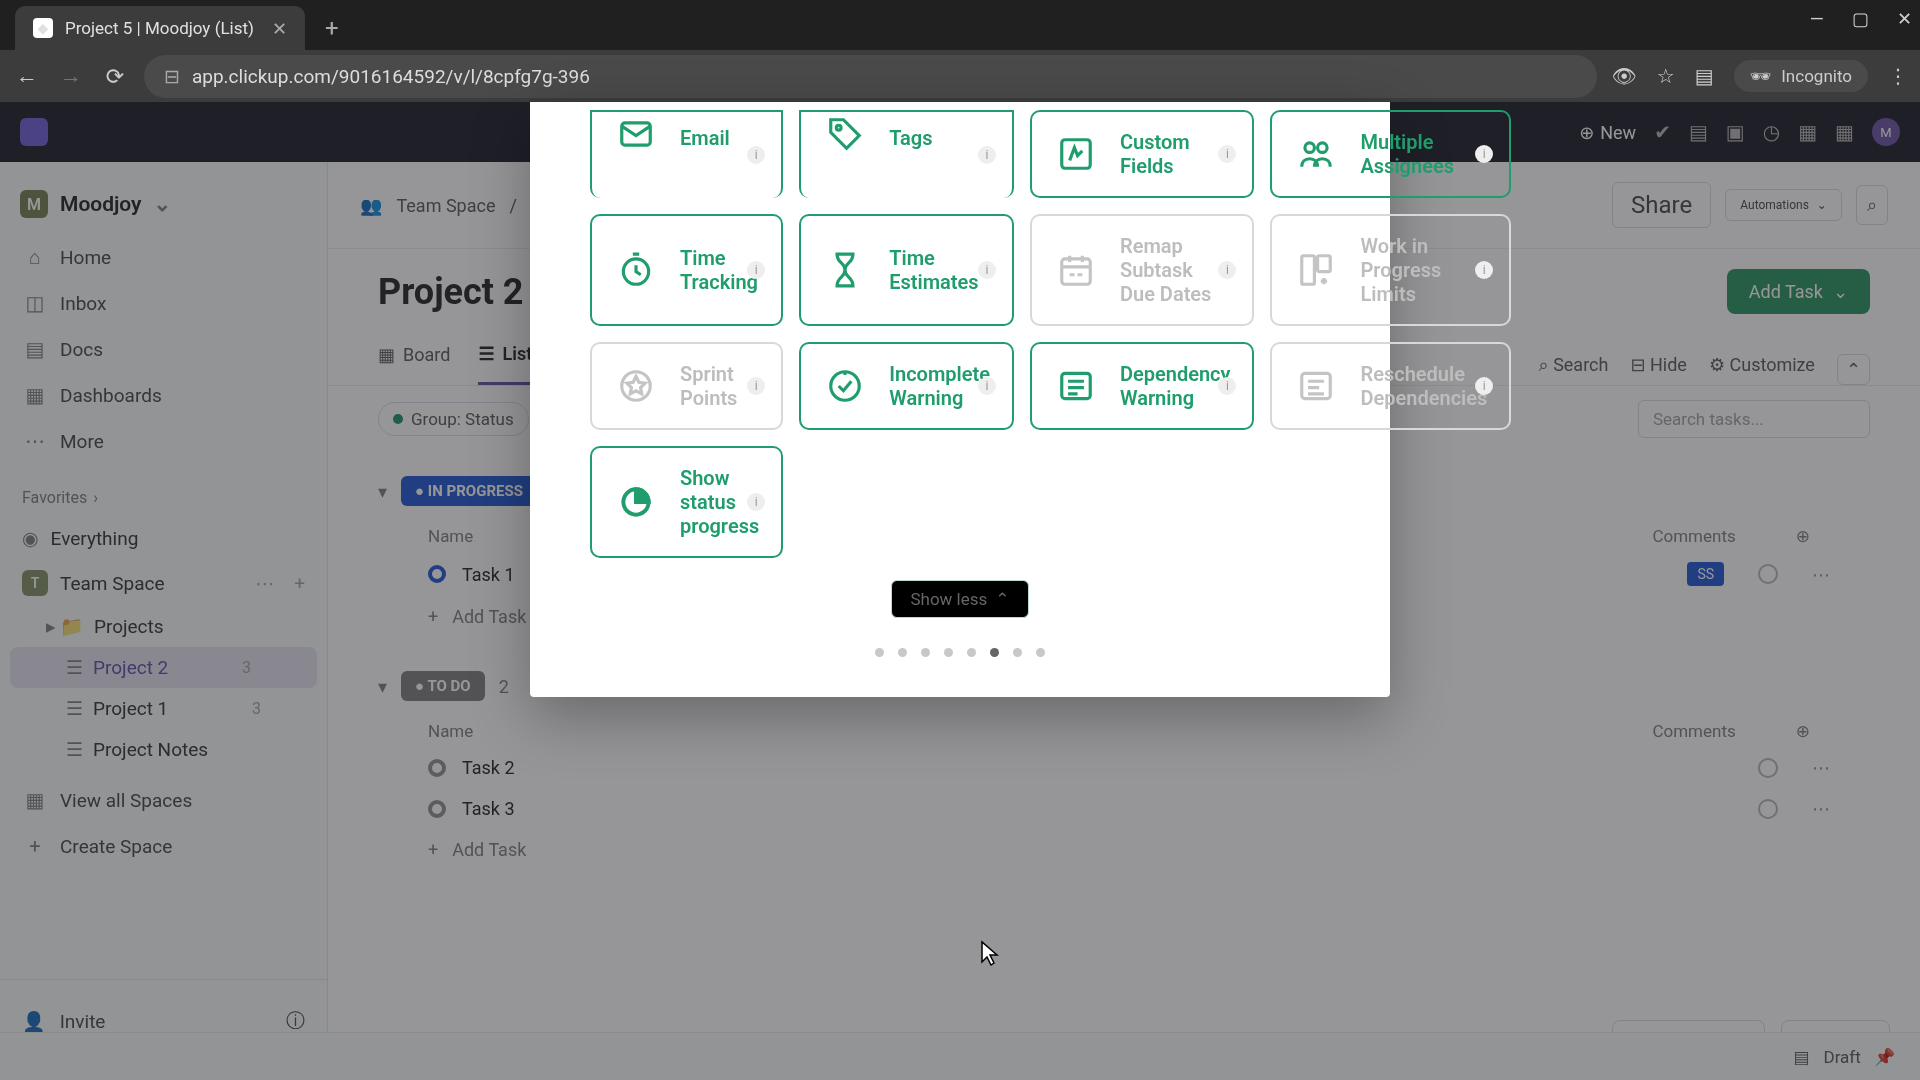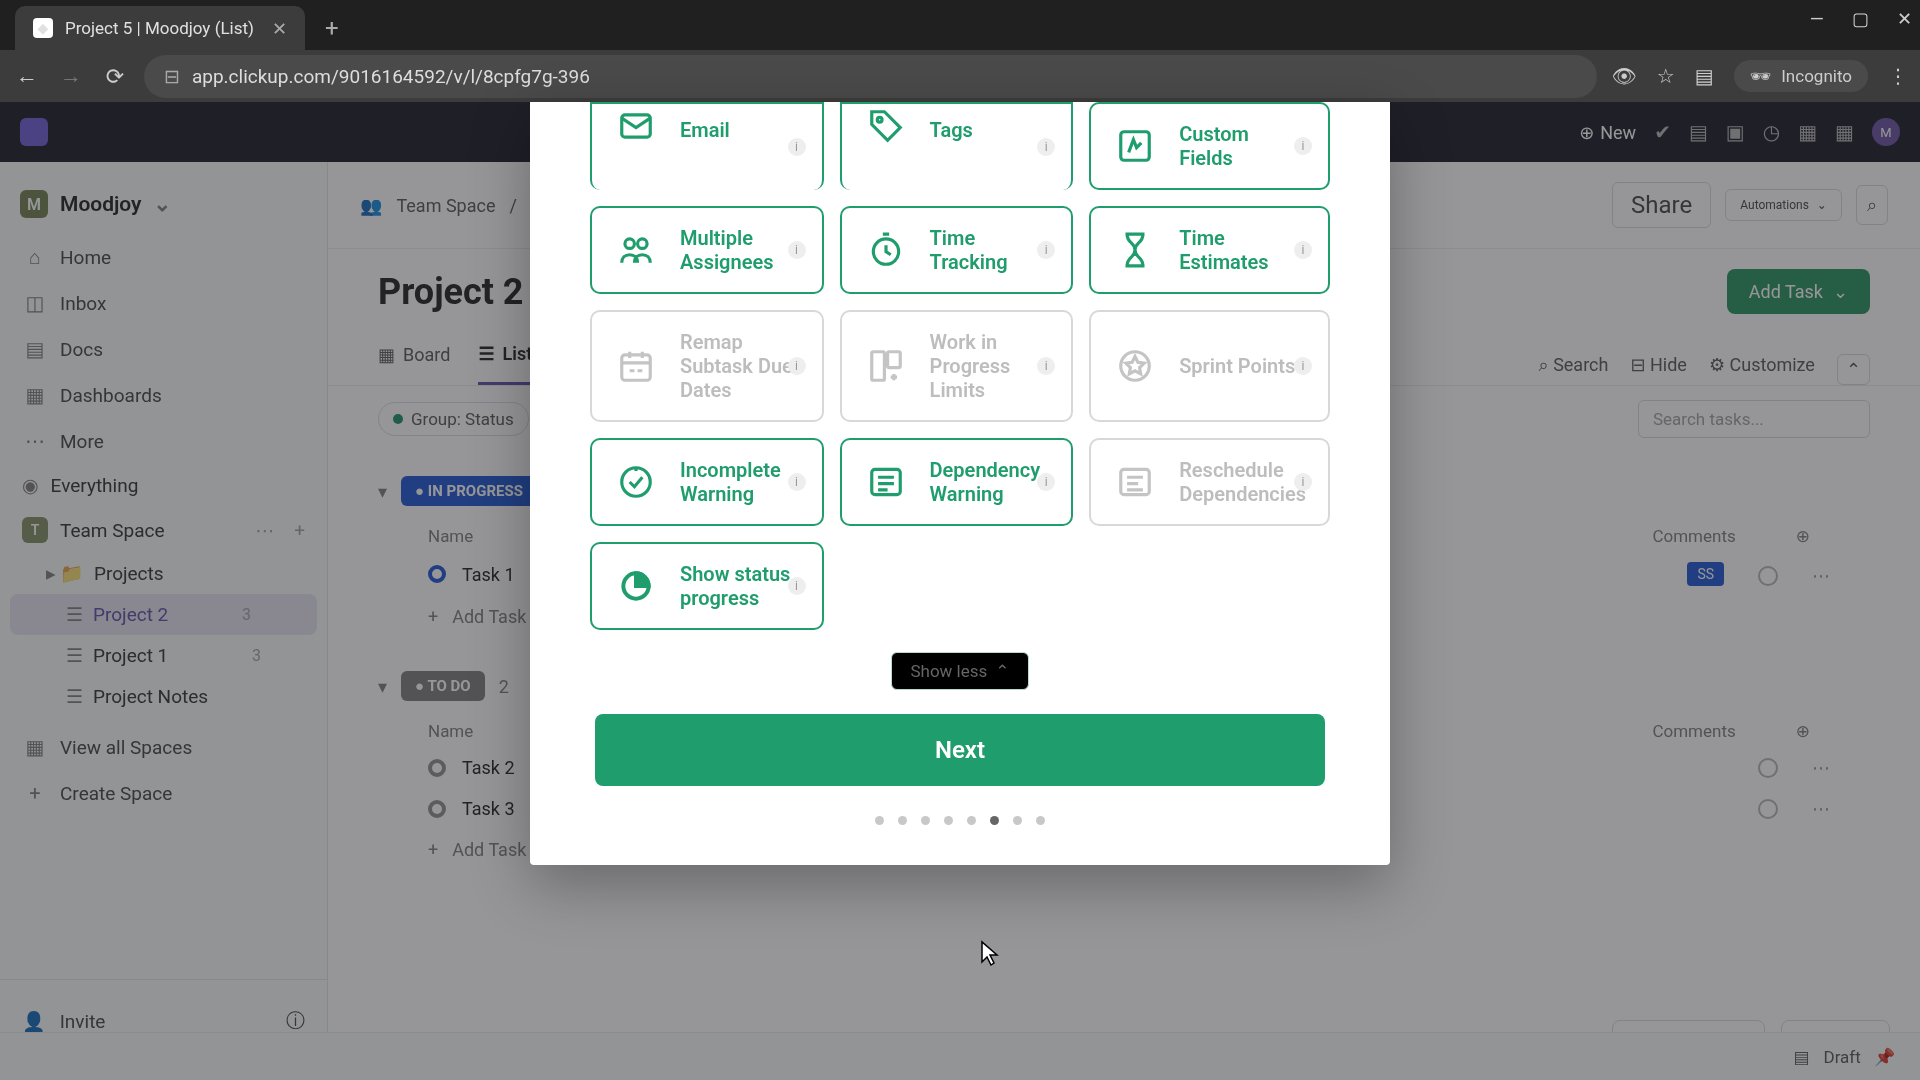--- a/index.html
+++ b/index.html
@@ -63,33 +63,33 @@
 .group-header {display:flex;align-items:center;gap:14px;padding:14px 0;}
 .status-pill {padding:6px 14px;border-radius:6px;font-size:15px;font-weight:700;color:#fff;}
 .status-pill.progress {background:#2563eb;}
 .status-pill.todo {background:#888;}
 .group-count {color:#888;font-size:18px;}
 .columns-row {display:flex;padding:6px 0 6px 50px;color:#888;font-size:17px;gap:40px;}
 .col-name {width:560px;}
 .task-row {display:flex;align-items:center;gap:16px;padding:10px 0 10px 50px;font-size:18px;color:#333;}
 .task-circle {width:18px;height:18px;border-radius:50%;border:4px solid #2563eb;}
 .task-circle.todo {border-color:#999;}
-.task-actions {margin-left:auto;display:flex;gap:34px;color:#999;align-items:flex-end;padding-right:40px;}
+.task-actions {margin-left:auto;display:flex;gap:34px;color:#999;align-items:center;padding-right:40px;}
 .comment-bubble {width:20px;height:20px;border:2px solid #bbb;border-radius:50%;}
 .add-task-row {display:flex;gap:14px;padding:10px 0 10px 50px;color:#888;font-size:18px;}
 .bottom-pills {position:absolute;right:30px;bottom:18px;display:flex;gap:16px;}
 .pill-btn {border:1px solid #ddd;border-radius:8px;padding:10px 18px;font-size:17px;color:#555;display:flex;gap:8px;align-items:center;background:#fff;}
 .draft-row {position:absolute;left:0;right:0;bottom:0;height:48px;border-top:1px solid #eee;display:flex;align-items:center;padding:0 24px;color:#666;font-size:17px;gap:10px; background:#fafbfc;}
 .draft-right {margin-left:auto;display:flex;gap:14px;align-items:center;}
 
 
 .overlay { position: absolute; top: 102px; left: 0; right: 0; bottom: 0; background: rgba(30,30,40,0.22); }
 .modal { position: absolute; top: 102px; left: 50%; transform: translateX(-50%); width: 860px; background: #fff; border-radius: 0 0 4px 4px; box-shadow: 0 20px 60px rgba(0,0,0,0.3); padding-bottom: 40px;}
 .modal-inner {padding: 0 60px;}
-.feature-grid { display: grid; grid-template-columns: 1fr 1fr 1fr; gap: 16px; padding-top: 0; }
+.feature-grid { display: grid; grid-template-columns: 1fr 1fr 1fr 1fr; gap: 16px; padding-top: 8px; }
 .feature-card { border: 2px solid #1f9d6c; border-radius: 10px; padding: 18px 22px; display: flex; align-items: center; gap: 22px; min-height: 80px; position: relative;}
 .feature-card.disabled { border-color: #d8d8d8; }
 .feature-card.partial { border-bottom: none; border-radius: 0 0 10px 10px; padding-top:6px; min-height:44px;}
 .feature-card.partial .feat-icon {margin-top:-30px;}
 .feat-icon { width: 44px; height: 44px; display: flex; align-items: center; justify-content: center; color: #1f9d6c; flex-shrink: 0;}
 .feature-card.disabled .feat-icon { color: #c4c4c4; }
 .feat-label { font-size: 20px; font-weight: 600; color: #1f9d6c; }
 .feature-card.disabled .feat-label { color: #bdbdbd; }
 .info-dot { position:absolute; right:16px; top:50%; transform:translateY(-50%); width:18px; height:18px; border-radius:50%; background:#eee; color:#999; font-size:12px; display:flex; align-items:center;justify-content:center;}
 .feature-card.partial .feat-label{margin-top:-22px;}
@@ -176,20 +176,24 @@
         </div>
       <div class="sidebar-item">
           <span class="si-icon">▦</span>
           <span>Dashboards</span>
         </div>
       <div class="sidebar-item">
           <span class="si-icon">⋯</span>
           <span>More</span>
         </div>
 
+      <div class="sidebar-section-title">
+          <span>Favorites</span>
+          <span>›</span>
+        </div>
 
       <div class="space-row">
           <span style="color:#888">◉</span>
           <span>Everything</span>
         </div>
       <div class="space-row">
         <div class="space-avatar">T</div>
         <span>Team Space</span>
         <span style="margin-left:auto;color:#aaa">⋯</span>
         <span style="color:#aaa;margin-left:8px">+</span>
@@ -501,21 +505,20 @@
             </svg>
           </span>
     <span class="feat-label">Show status progress</span>
     <span class="info-dot">i</span>
         </div>
       </div>
     <div class="show-less">
       <span>Show less</span>
       <span>⌃</span>
     </div>
-    <div class="next-btn">Next</div>
   </div>
   <div class="pager-wrap" id="pager">
       <div class="dot"></div>
       <div class="dot"></div>
       <div class="dot"></div>
       <div class="dot"></div>
       <div class="dot"></div>
       <div class="dot active"></div>
       <div class="dot"></div>
       <div class="dot"></div>

